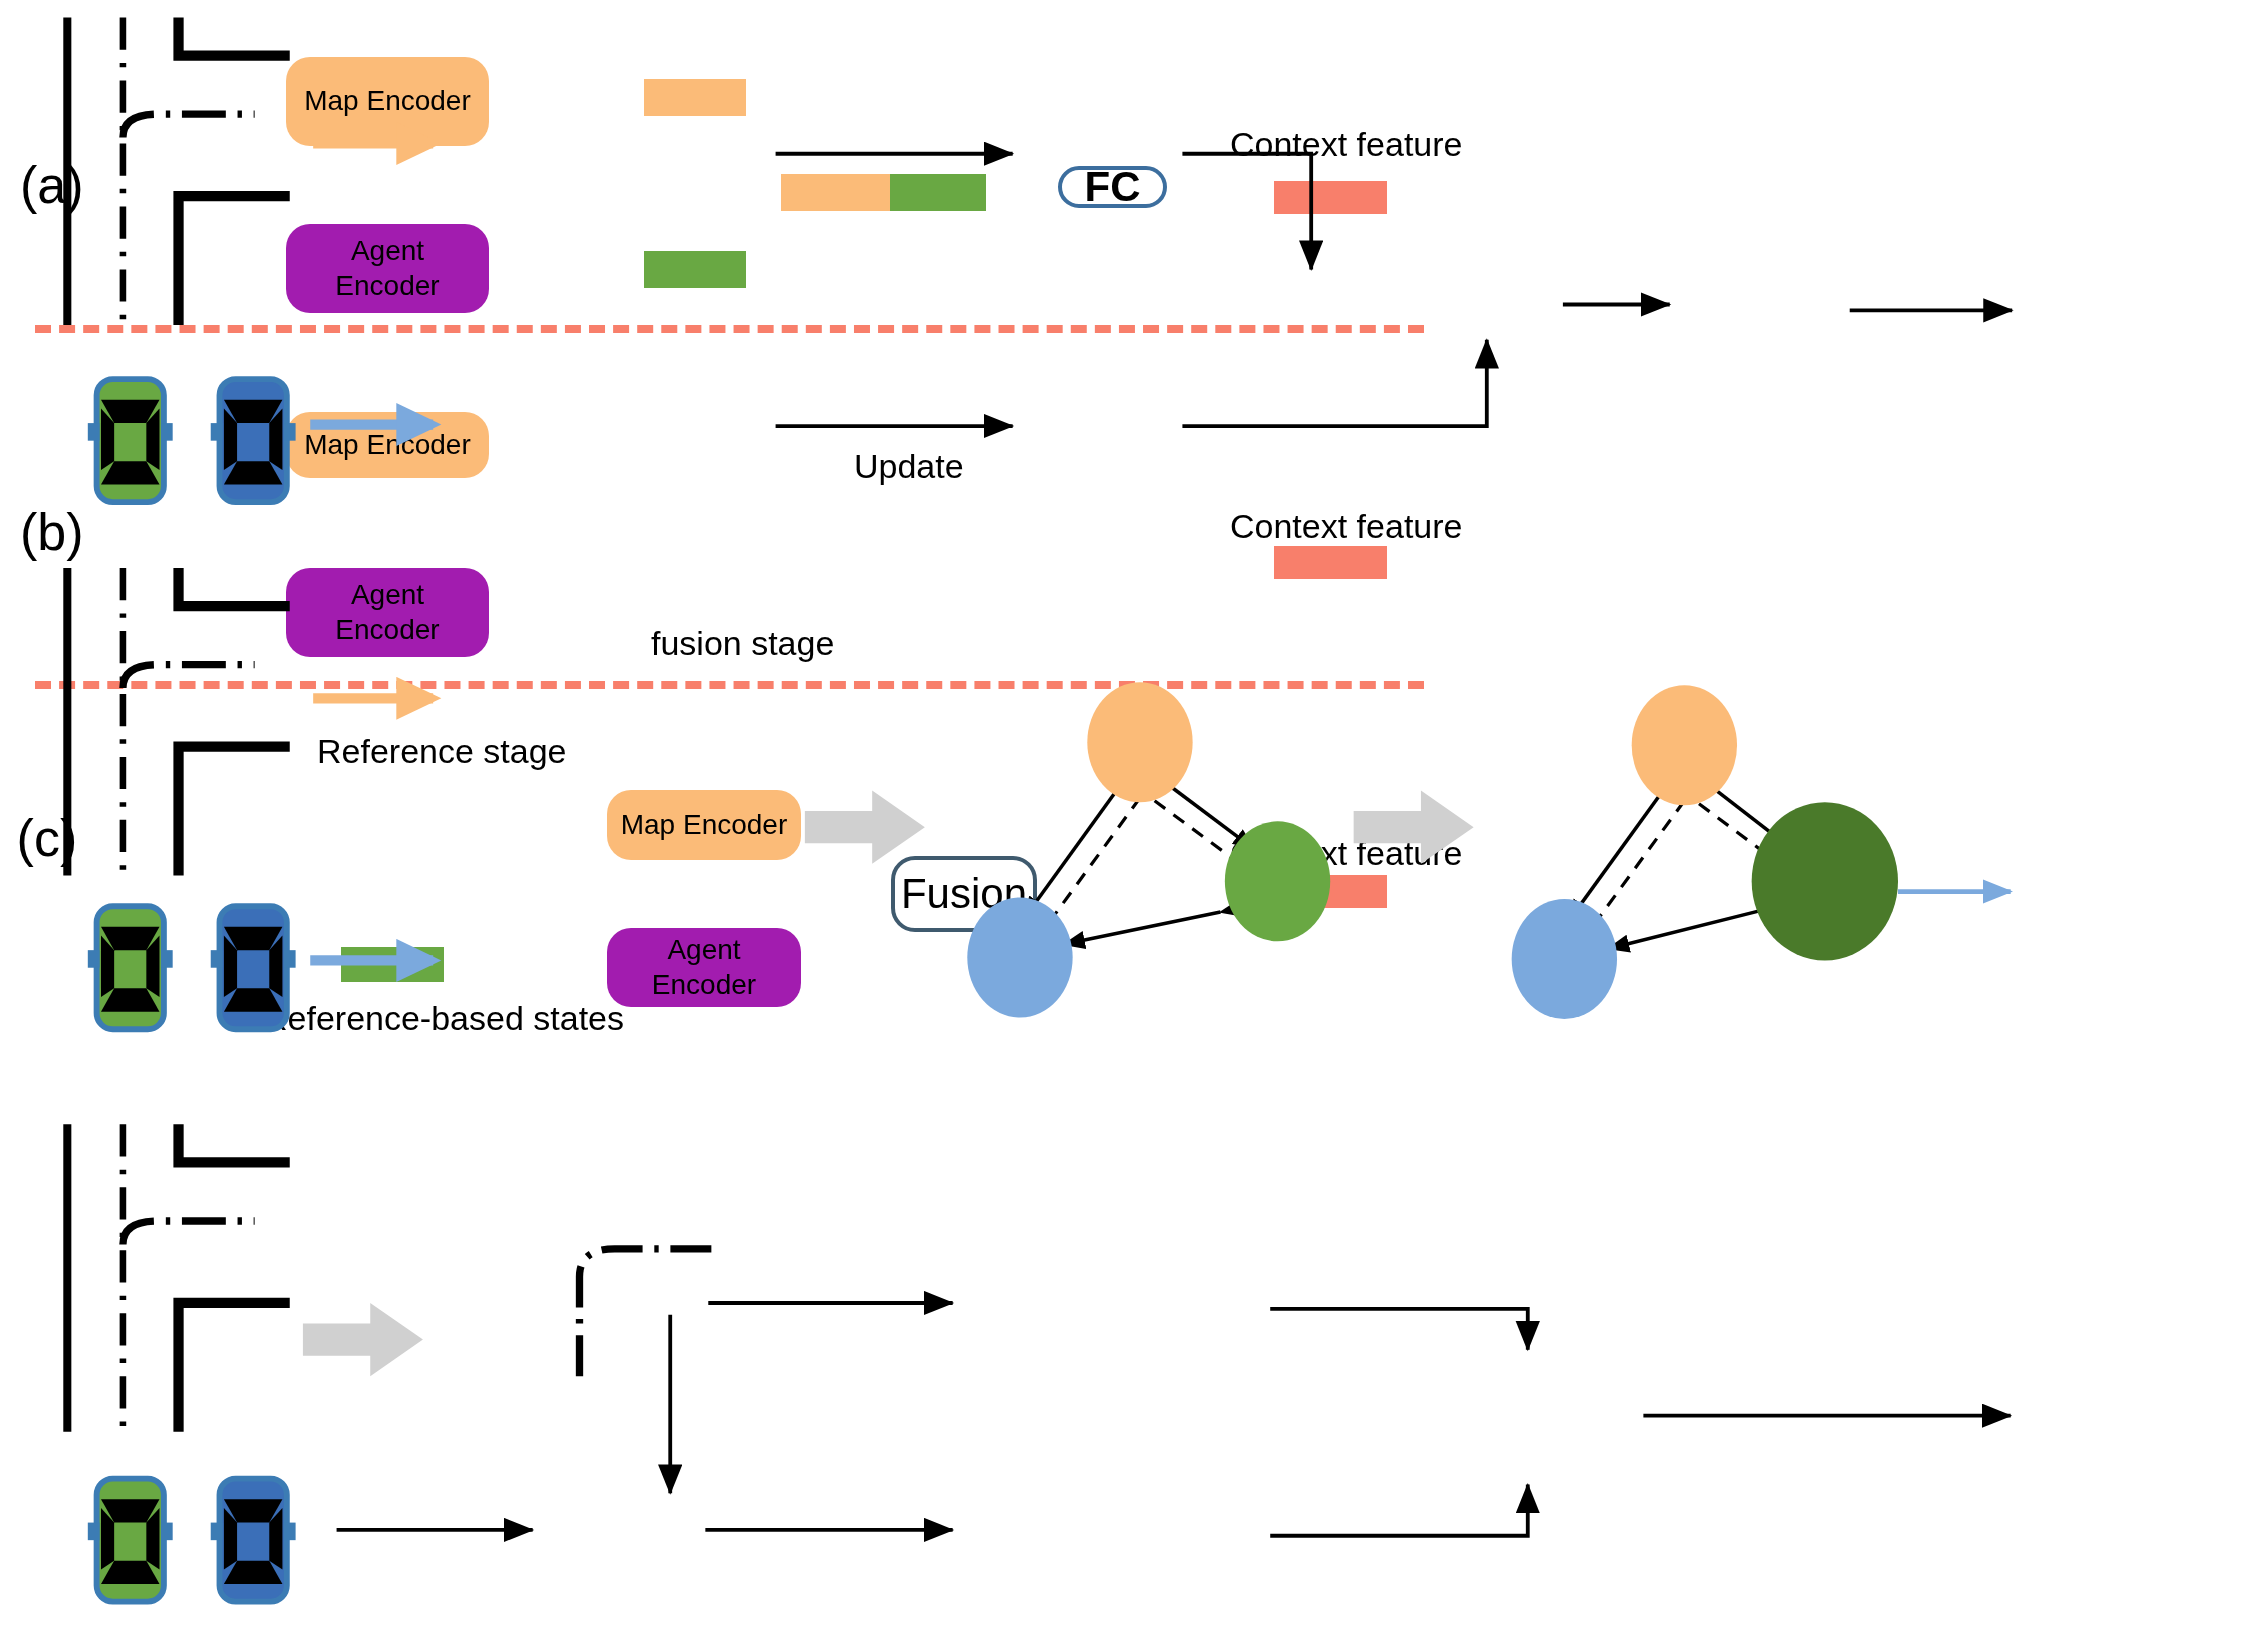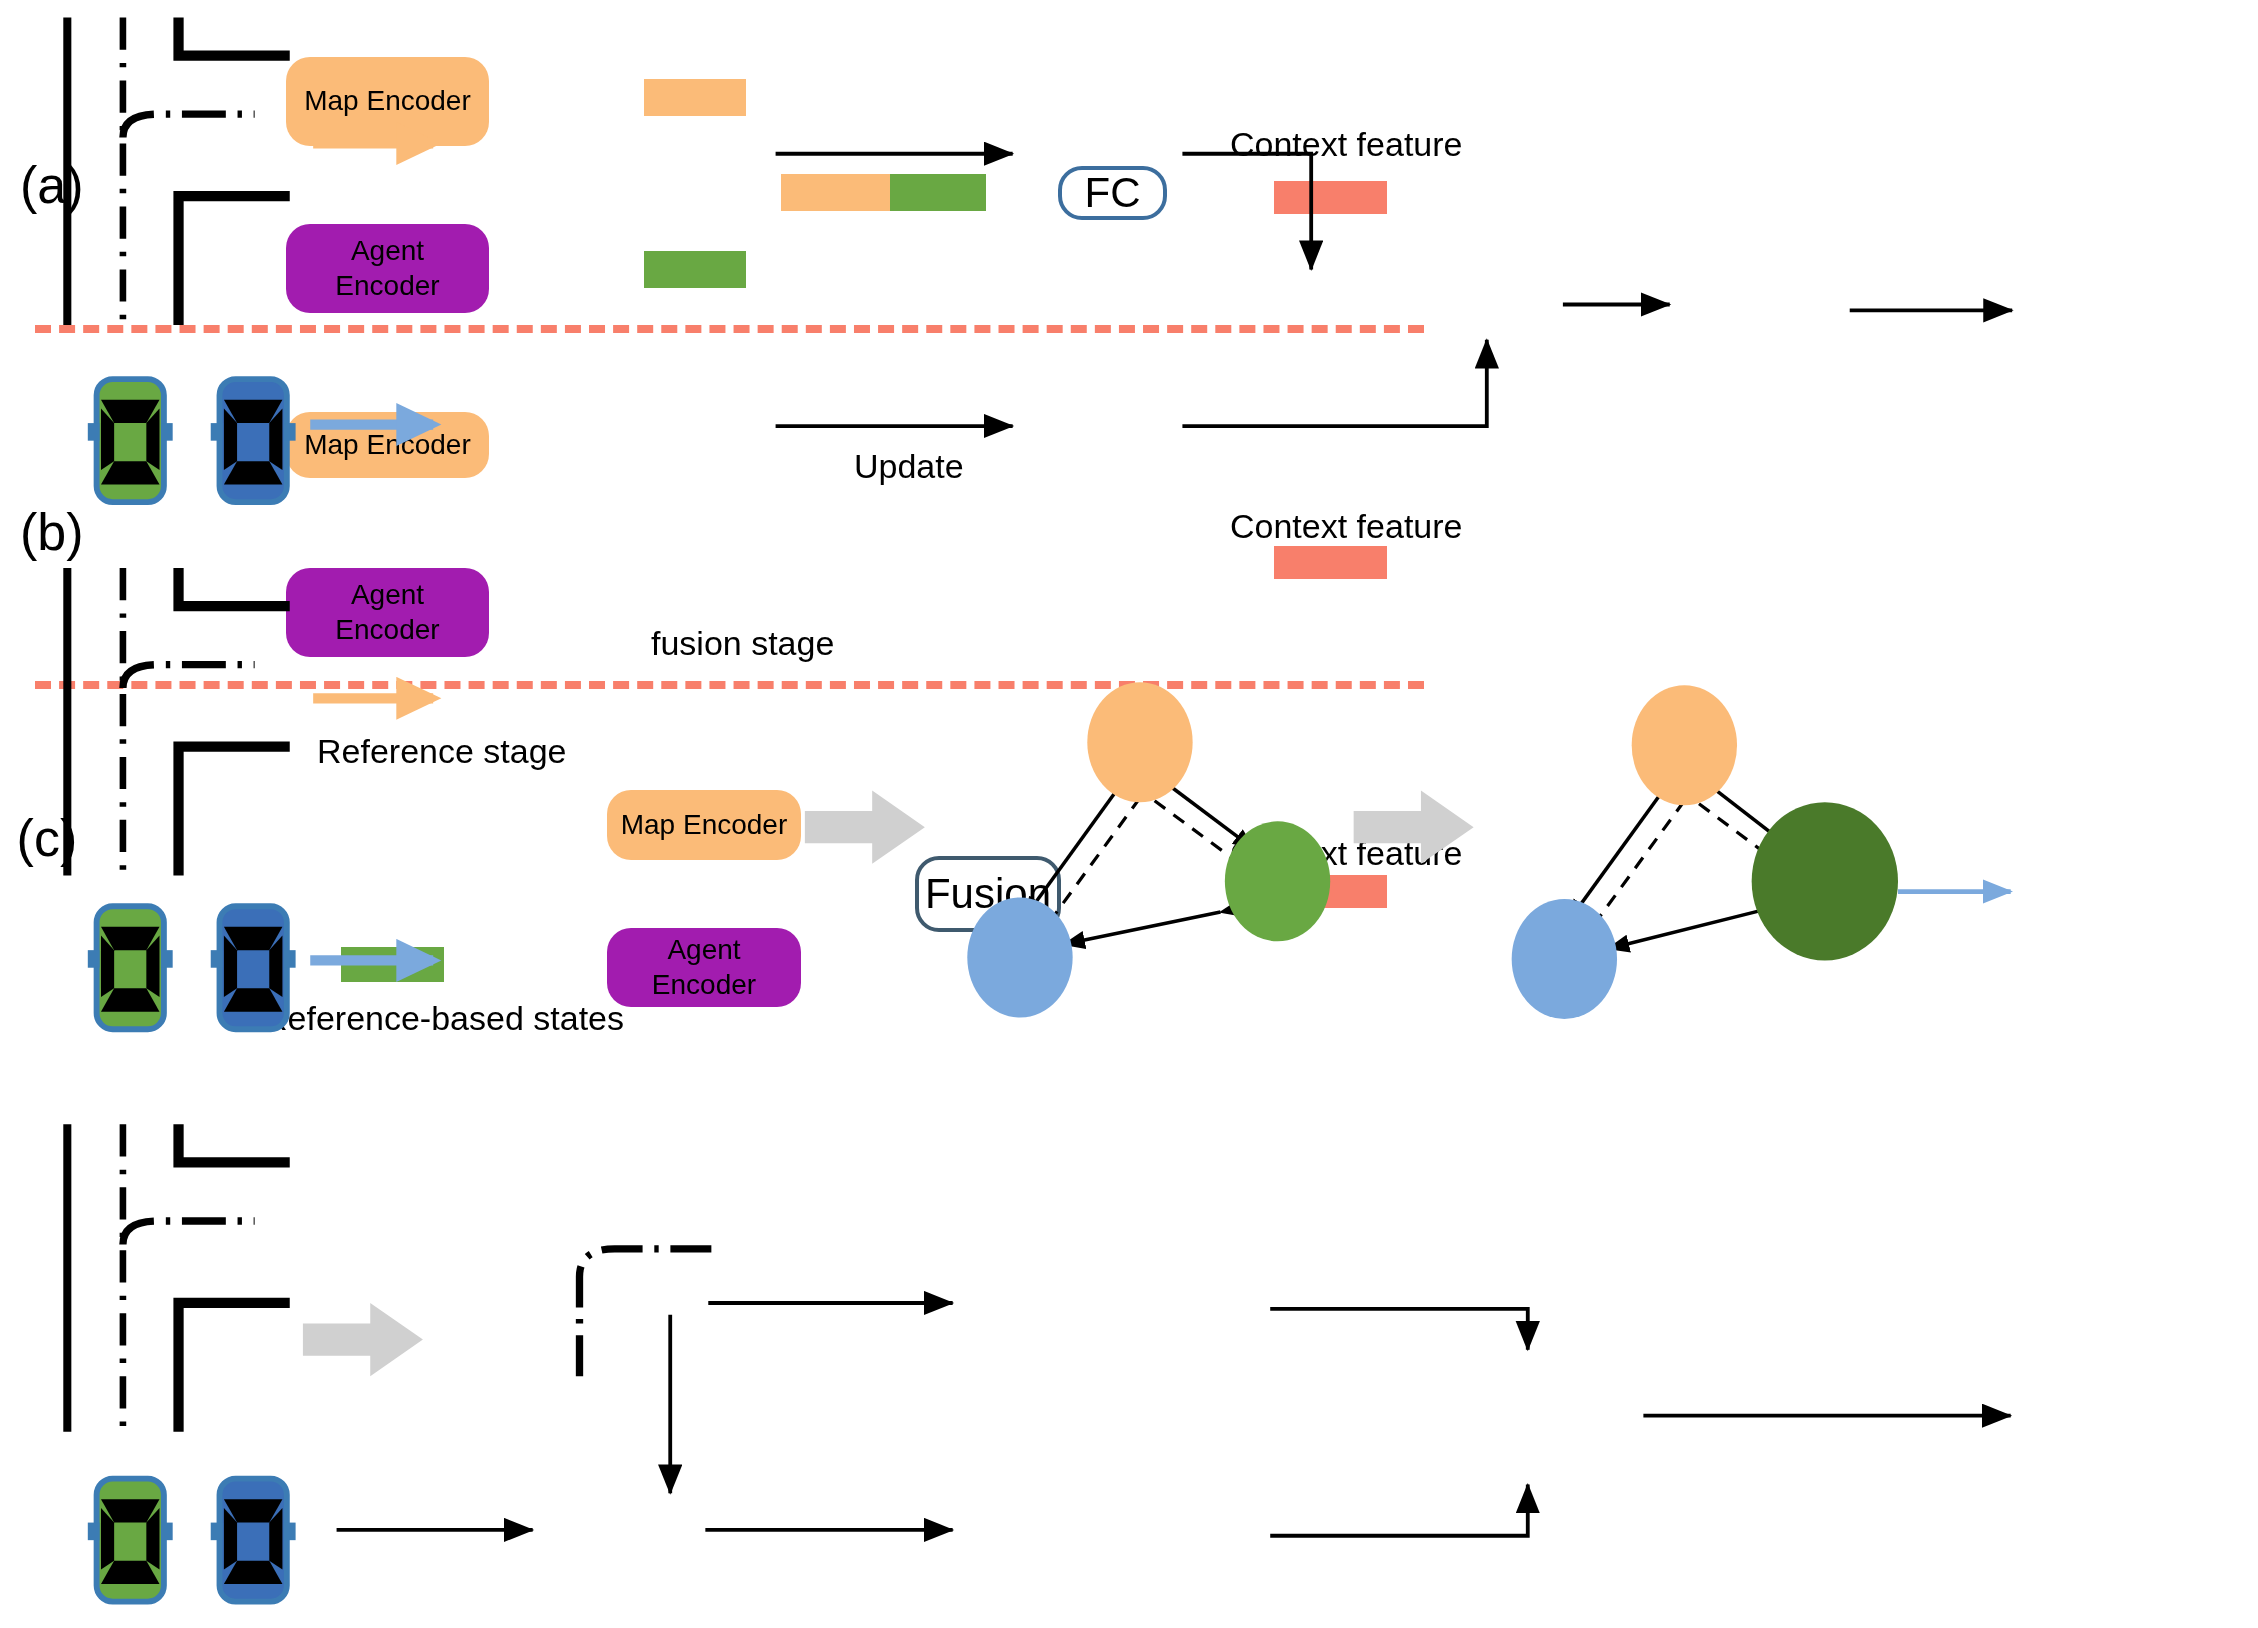--- a/index.html
+++ b/index.html
@@ -104,21 +104,21 @@
     <span>Encoder</span>
   </div>
 
   <div class="abs bar bar-orange" style="left:644px; top:79px; width:102px; height:37px;"></div>
 
   <div class="abs bar bar-green" style="left:644px; top:251px; width:102px; height:37px;"></div>
 
   <div class="abs bar bar-orange" style="left:781px; top:174px; width:109px; height:37px;"></div>
   <div class="abs bar bar-green" style="left:890px; top:174px; width:96px; height:37px;"></div>
 
-  <div class="abs out-box" style="left:1058px; top:166px; width:109px; height:54px;">
+  <div class="abs out-box" style="left:1058px; top:166px; width:109px; height:42px;font-weight:bold;">
     <span>FC</span>
   </div>
 
   <div class="abs caption" style="left:1230px; top:127px;">Context feature</div>
   <div class="abs bar bar-red" style="left:1274px; top:181px; width:113px; height:33px;"></div>
 
   <div class="abs panel-label" style="left:20px; top:506px;">(b)</div>
 
   <div class="abs enc-box enc-map" style="left:286px; top:412px; width:203px; height:66px;">
     <span>Map Encoder</span>
@@ -145,21 +145,21 @@
 
   <div class="abs enc-box enc-map" style="left:607px; top:790px; width:194px; height:70px;">
     <span>Map Encoder</span>
   </div>
 
   <div class="abs enc-box enc-agent" style="left:607px; top:928px; width:194px; height:79px; flex-direction:column;">
     <span>Agent</span>
     <span>Encoder</span>
   </div>
 
-  <div class="abs out-box fusion" style="left:891px; top:856px; width:146px; height:76px;margin-left:24px;">
+  <div class="abs out-box fusion" style="left:891px; top:856px; width:146px; height:76px;">
     <span>Fusion</span>
   </div>
 
   <div class="abs caption" style="left:1230px; top:836px;">Context feature</div>
   <div class="abs bar bar-red" style="left:1274px; top:875px; width:113px; height:33px;"></div>
 
   <div class="abs sep" style="left:35px; top:325px; width:1389px;"></div>
   <div class="abs sep" style="left:35px; top:681px; width:1389px;"></div>
 
   <svg class="overlay" viewBox="0 0 1543 1112" preserveAspectRatio="none">

